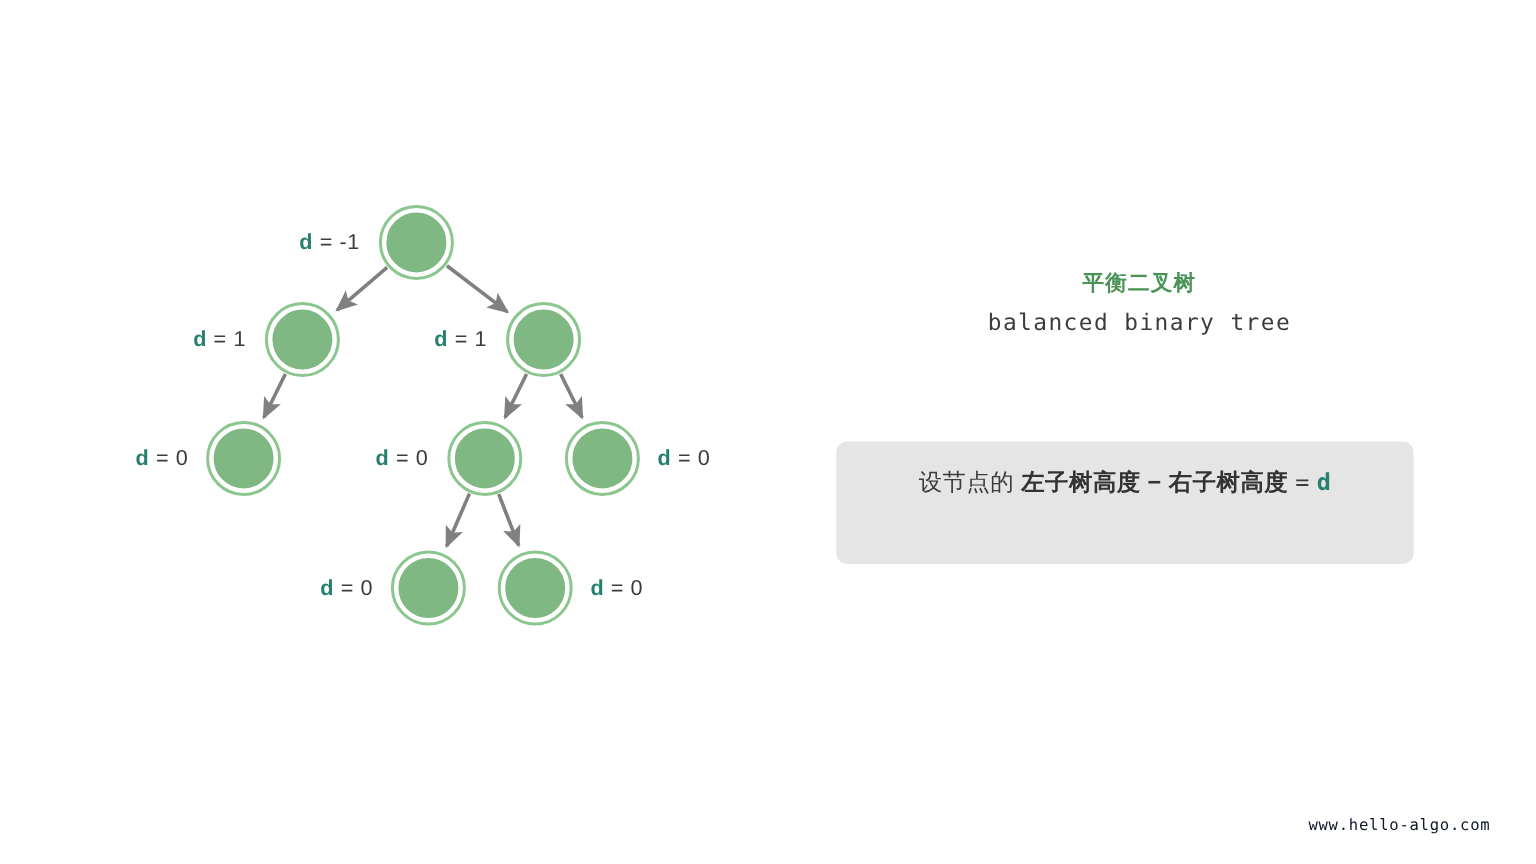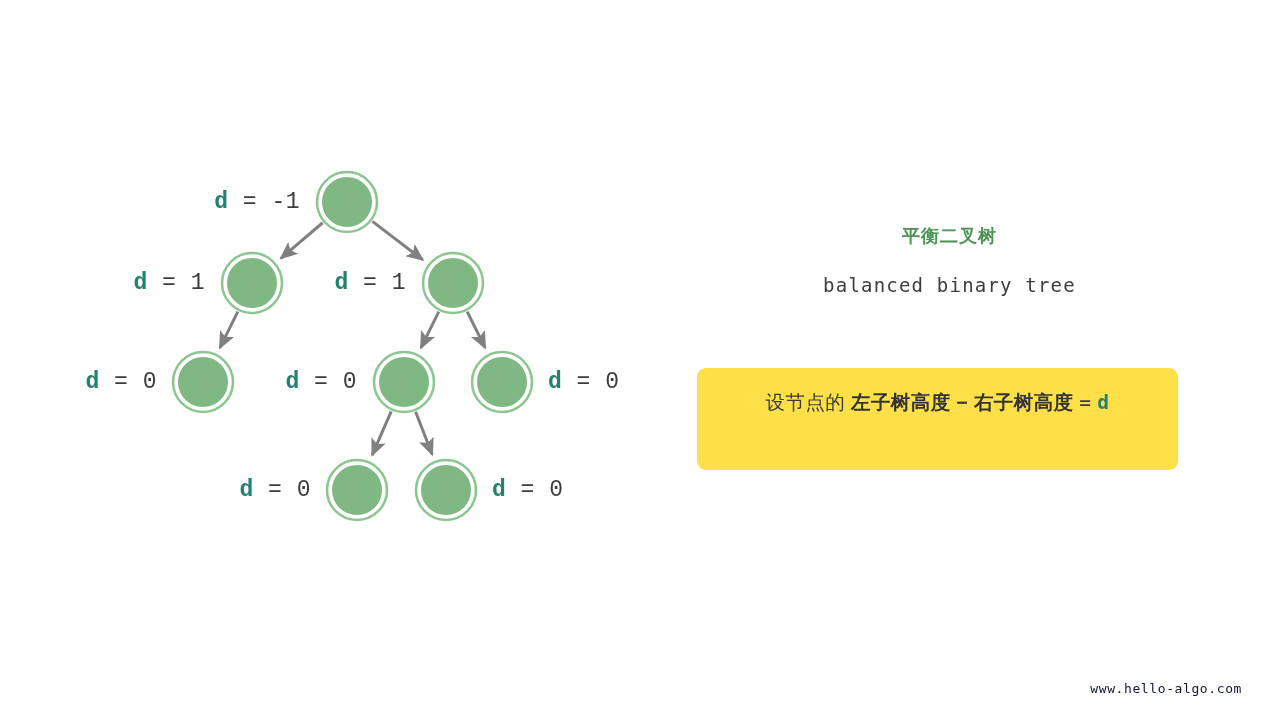--- a/index.html
+++ b/index.html
@@ -23,22 +23,22 @@
   #tree-svg {
     position: absolute;
     left: 0;
     top: 0;
     width: 1280px;
     height: 720px;
   }
 
   .node-label {
     position: absolute;
-    font-family: Liberation Mono, monospace;
-    font-size: 23px;
+    font-family: Liberation Sans, sans-serif;
+    font-size: 18px;
     letter-spacing: 0.5px;
     color: #3c3c3c;
     white-space: nowrap;
     transform: translate(0, -50%);
   }
   .node-label .var {
     color: #25806f;
     font-weight: bold;
   }
   .node-label.right-of {
@@ -62,29 +62,29 @@
     color: #4a9355;
     letter-spacing: 1px;
     line-height: 1.3;
   }
   #concept-subtitle {
     text-align: center;
     font-family: "DejaVu Sans Mono", "Liberation Mono", monospace;
     font-size: 19px;
     color: #3c3c3c;
     letter-spacing: 1.2px;
-    margin-top: 26px;
+    margin-top: 10px;
   }
   #definition-box {
     position: absolute;
     left: 0px;
     top: 143px;
     width: 481px;
     height: 102px;
-    background: #fde047;
+    background: #e5e5e5;
     border-radius: 9px;
     box-sizing: border-box;
     padding: 17px 0 0 0;
   }
   .def-line {
     font-size: 19.5px;
     color: #3c3c3c;
     line-height: 34px;
     text-align: center;
     white-space: nowrap;

